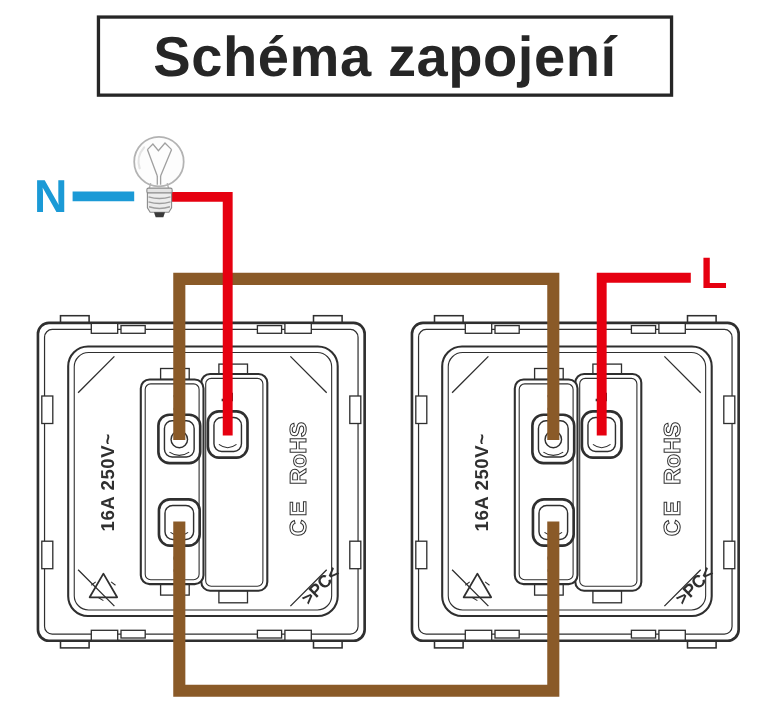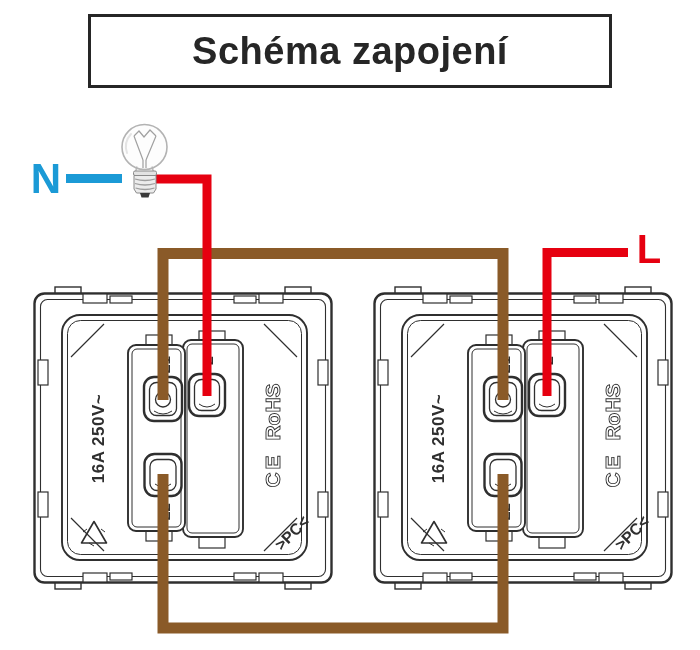--- a/index.html
+++ b/index.html
@@ -6,21 +6,21 @@
   .stage{
     position:relative;width:700px;height:650px;background:#fff;overflow:hidden;
     font-family:"Liberation Sans",sans-serif;
   }
   .title-box{
     position:absolute;left:88px;top:14px;width:524px;height:74px;
     border:3px solid #262626;box-sizing:border-box;background:#fff;
     display:flex;align-items:center;justify-content:center;
   }
   .title-text{
-    font-size:38px;font-weight:bold;color:#262626;letter-spacing:0.5px;
+    font-size:51px;font-weight:bold;color:#262626;letter-spacing:0.5px;
     font-family:"Liberation Sans",sans-serif;white-space:nowrap;
   }
   svg.diagram{position:absolute;left:0;top:0;}
   svg text{font-family:"Liberation Sans",sans-serif;}
 </style>
 </head>
 <body>
 
 <div class="stage">
 

